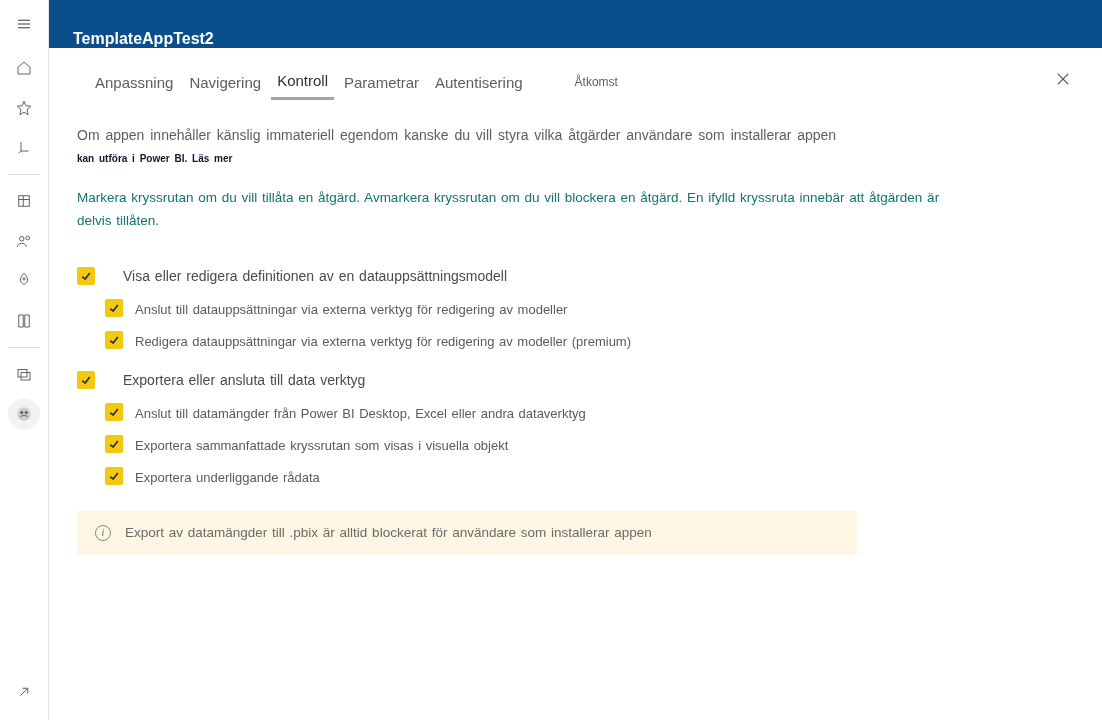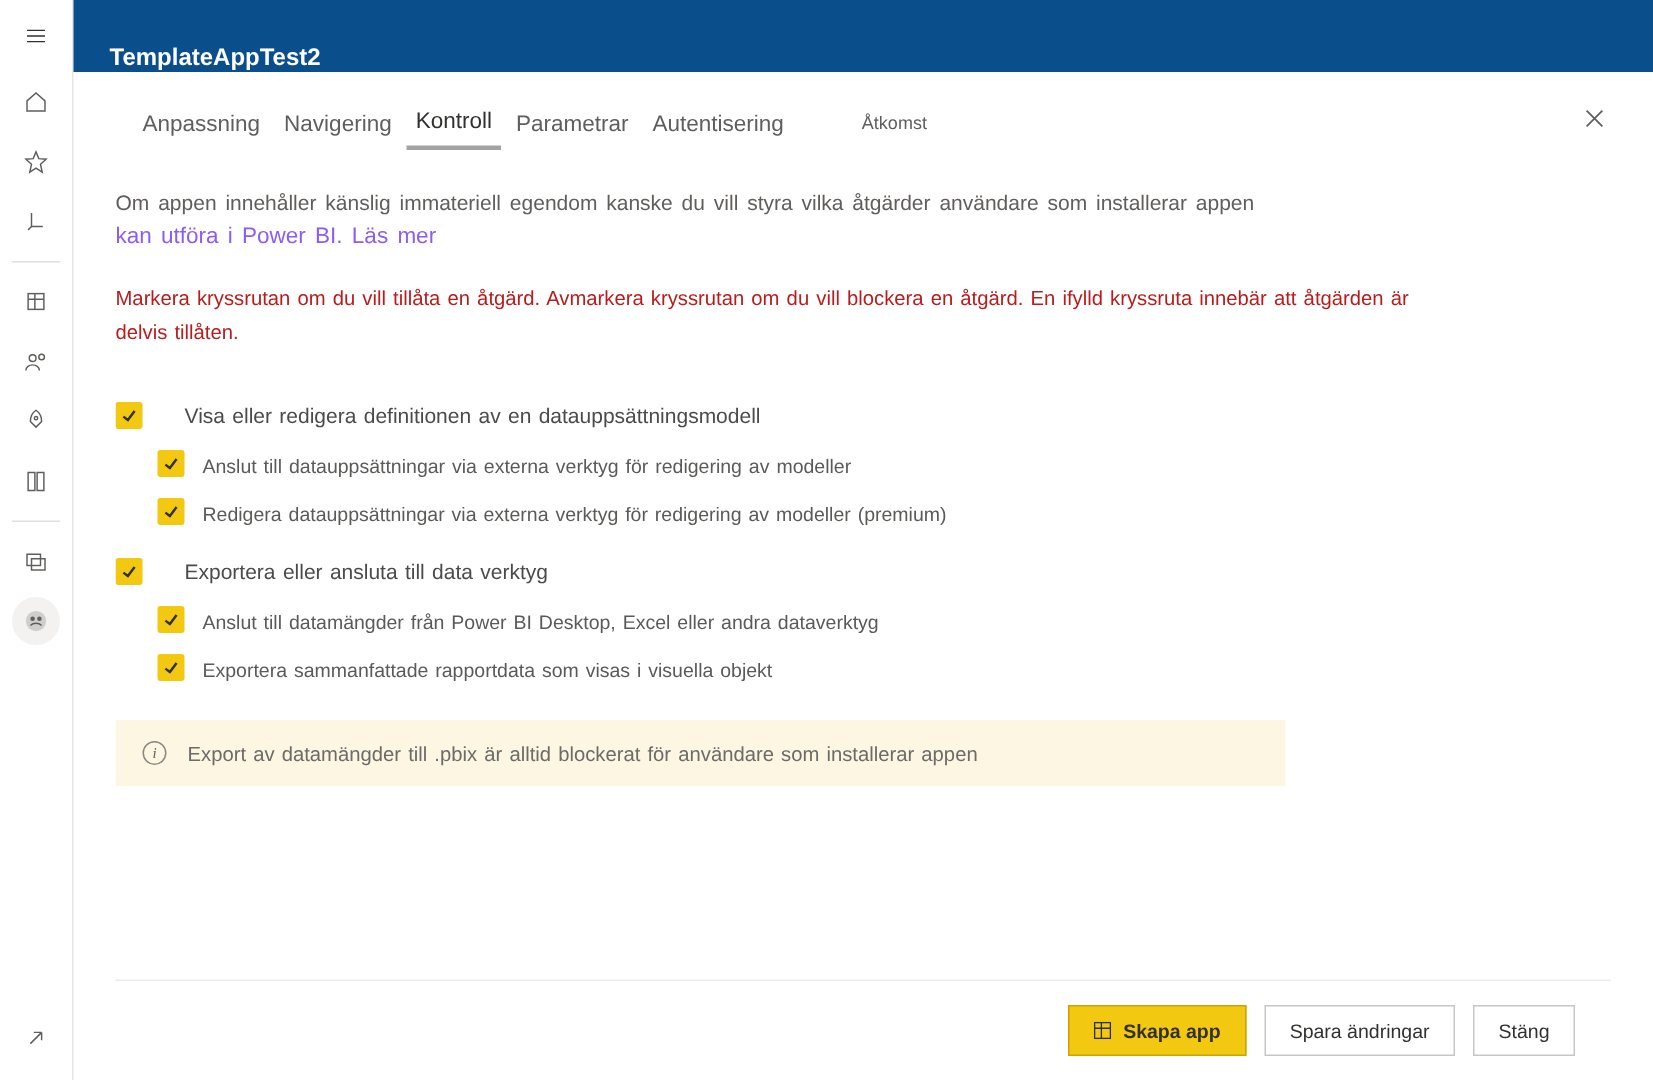--- a/index.html
+++ b/index.html
@@ -26,22 +26,22 @@
   
   .tabs-row { display: flex; align-items: center; gap: 4px; position: relative; margin-bottom: 24px; margin-left: 12px; }
   .tab { font-size: 15px; color: #5e5e5e; padding: 4px 6px 8px 6px; cursor: pointer; }
   .tab.active { color: #323130; border-bottom: 3px solid #a3a3a3; }
   .tab.small { font-size: 12px; color:#5e5e5e; margin-left: 36px;}
   .close-x { position: absolute; right: 0; top: 0; cursor: pointer; color: #605e5c; padding:4px;}
   .close-x svg { width:14px; height:14px; }
 
   
   .desc { color: #605e5c; font-size: 14px; line-height: 1.6; margin-bottom: 4px; max-width: 920px; word-spacing: 2px;}
-  .desc a { color: #8b5cf6; text-decoration: none; font-size:15px;}
-  .subdesc { color: #b91c1c; font-size: 13.5px; line-height: 1.7; margin-top: 18px; margin-bottom: 34px; max-width: 900px; word-spacing: 1px;}
+  .desc a { color: #0f172a; text-decoration: none; font-size:10px;font-weight:bold;}
+  .subdesc { color: #0f766e; font-size: 13.5px; line-height: 1.7; margin-top: 18px; margin-bottom: 34px; max-width: 900px; word-spacing: 1px;}
 
   
   .group { margin-bottom: 22px; }
   .row { display: flex; align-items: center; gap: 28px; margin-bottom: 14px; }
   .child-row { margin-left: 28px; display: flex; align-items: flex-end; gap: 12px; margin-bottom: 14px; font-size:13px;}
   .row .label { font-size: 14px; color: #4b4b4b; word-spacing: 1px;}
   .child-row .label { font-size: 13px; color: #5a5a58; word-spacing: 1px;}
   .cb { width: 18px; height: 18px; border-radius: 2px; background: #f2c811; display: flex; align-items: center; justify-content: center; flex-shrink: 0; cursor:pointer;}
   .cb .chk { width: 12px; height: 12px; stroke: #323130; stroke-width: 2.2; fill: none; }
 
@@ -207,41 +207,33 @@
                 </svg>
               </div>
             <span class="label">Anslut till datamängder från Power BI Desktop, Excel eller andra dataverktyg</span>
           </div>
           <div class="child-row">
             <div class="cb">
                 <svg class="chk" viewBox="0 0 16 16">
                   <polyline points="3,9 7,12 13,4"></polyline>
                 </svg>
               </div>
-            <span class="label">Exportera sammanfattade rapportdata som visas i visuella objekt</span>
+            <span class="label">Exportera sammanfattade kryssrutan som visas i visuella objekt</span>
+          </div>
+          <div class="child-row">
+            <div class="cb">
+                <svg class="chk" viewBox="0 0 16 16">
+                  <polyline points="3,9 7,12 13,4"></polyline>
+                </svg>
+              </div>
+            <span class="label">Exportera underliggande rådata</span>
           </div>
         </div>
 
         <div class="banner">
           <span class="info-ico">i</span>
           <span>Export av datamängder till .pbix är alltid blockerat för användare som installerar appen</span>
         </div>
       </div>
 
-      <div class="footer">
-        <button class="btn primary">
-          <svg class="grid-ico" viewBox="0 0 16 16">
-              <rect x="1" y="1" width="14" height="14" fill="none" stroke="#323130" stroke-width="1.2"></rect>
-              <line x1="1" y1="6" x2="15" y2="6" stroke="#323130" stroke-width="1.2"></line>
-              <line x1="7" y1="1" x2="7" y2="15" stroke="#323130" stroke-width="1.2"></line>
-            </svg>
-          <span>Skapa app</span>
-        </button>
-        <button class="btn">
-          <span>Spara ändringar</span>
-        </button>
-        <button class="btn">
-          <span>Stäng</span>
-        </button>
-      </div>
     </div>
   </div>
 </div>
 
 </body></html>

